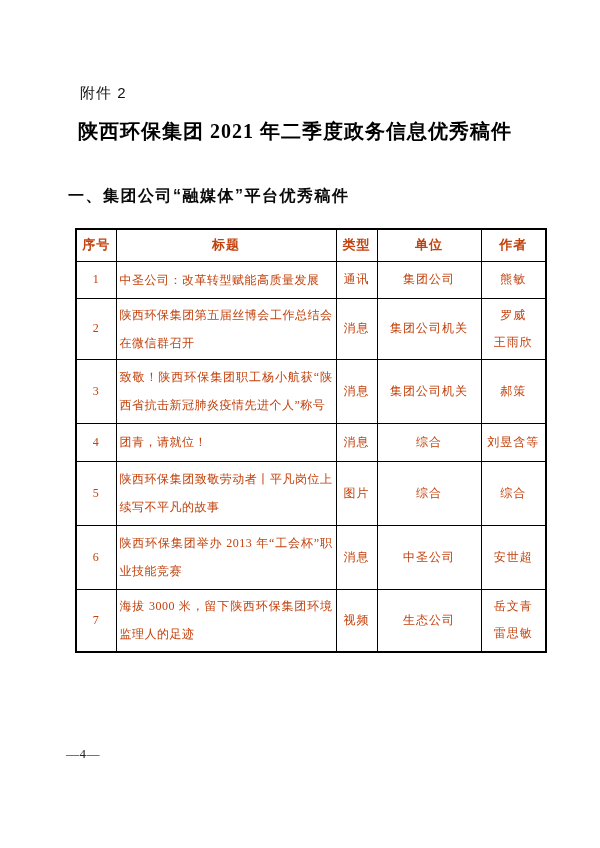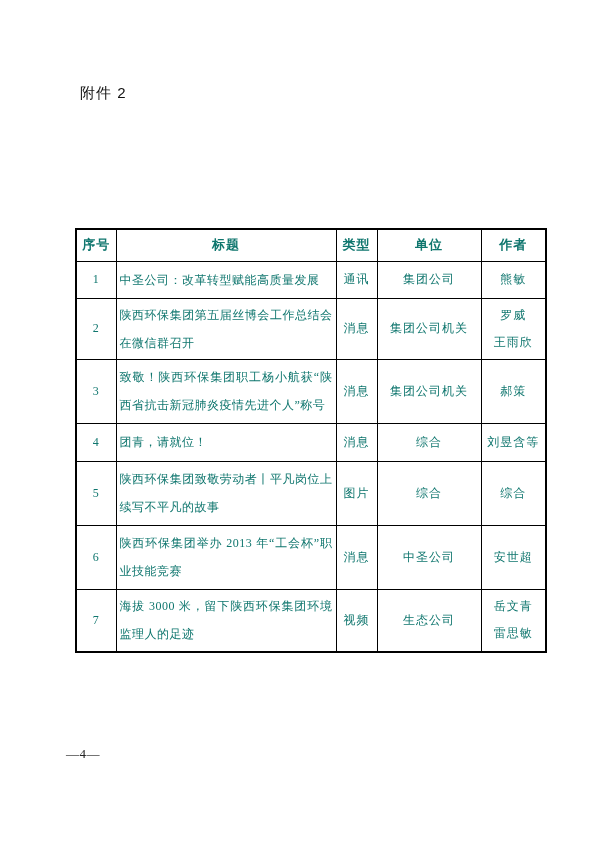--- a/index.html
+++ b/index.html
@@ -53,21 +53,21 @@
     width: 470px;
     border-collapse: collapse;
     table-layout: fixed;
     border: 2px solid #000;
     font-family: "Liberation Serif", "DejaVu Serif", serif;
   }
   table.awards th, table.awards td {
     border: 1px solid #000;
     vertical-align: middle;
     font-size: 12px;
-    color: #0f766e;
+    color: #c2410c;
     padding: 2px 3px;
   }
   table.awards th {
     font-size: 13px;
     font-weight: bold;
     text-align: center;
     letter-spacing: 1px;
   }
   col.c-no    { width: 40px; }
   col.c-title { width: 220px; }
@@ -108,21 +108,23 @@
     letter-spacing: 0.5px;
   }
 </style>
 </head>
 <body>
 
 <div class="page">
 
   <div class="attachment-label">附件 2</div>
 
-
+  <div class="doc-title">陕西环保集团 2021 年二季度政务信息优秀稿件</div>
+
+  <div class="section-heading">一、集团公司“融媒体”平台优秀稿件</div>
 
   <table class="awards">
     <colgroup>
       <col class="c-no">
         <col class="c-title">
         <col class="c-type">
         <col class="c-unit">
         <col class="c-auth">
     </colgroup>
     <thead>

